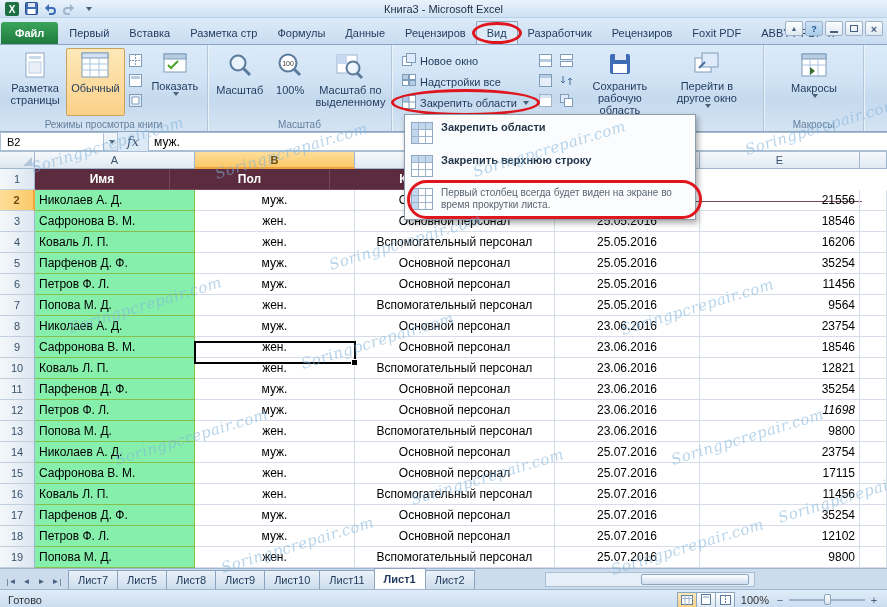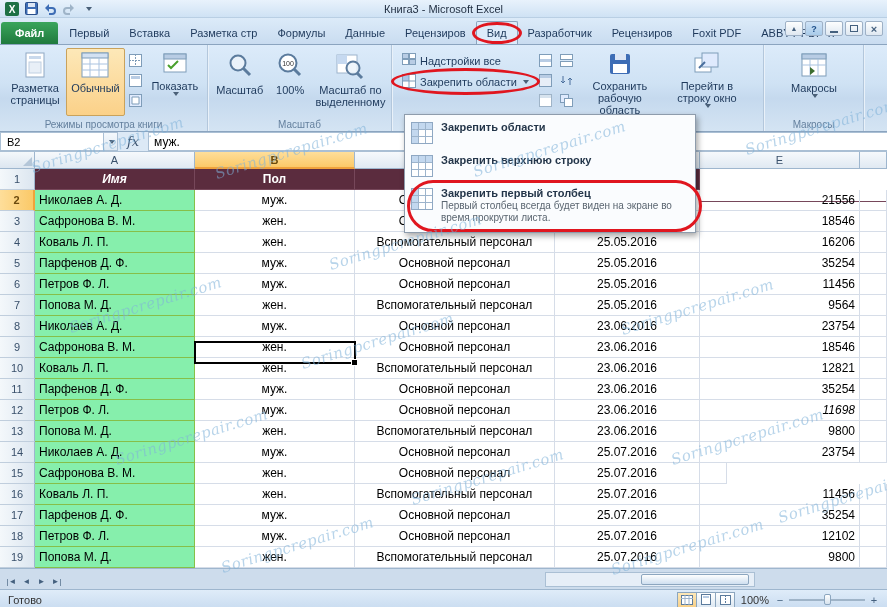--- a/index.html
+++ b/index.html
@@ -253,20 +253,27 @@
               </svg></span>
           <span>Масштаб по выделенному</span>
         </div>
       </div>
       <div class="rgroup-label">Масштаб</div>
     </div>
 
     <div class="rgroup" style="width:372px">
       <div class="gcontent">
         <div class="wincol">
+          <div class="smallbtn">
+            <span><svg width="14" height="13">
+                  <rect x="0.5" y="3.5" width="9" height="9" fill="#fff" stroke="#7f9db9"></rect>
+                  <rect x="4.5" y="0.5" width="9" height="9" fill="#dfeafd" stroke="#7f9db9"></rect>
+                </svg></span>
+            <span>Новое окно</span>
+          </div>
           <div class="smallbtn">
             <span><svg width="14" height="13">
                   <rect x="0.5" y="0.5" width="6" height="5" fill="#b8cce4" stroke="#7f9db9"></rect>
                   <rect x="7.5" y="0.5" width="6" height="5" fill="#fff" stroke="#7f9db9"></rect>
                   <rect x="0.5" y="6.5" width="6" height="5" fill="#fff" stroke="#7f9db9"></rect>
                   <rect x="7.5" y="6.5" width="6" height="5" fill="#b8cce4" stroke="#7f9db9"></rect>
                 </svg></span>
             <span>Надстройки все</span>
           </div>
           <div class="smallbtn">
@@ -327,21 +334,21 @@
                 <rect x="5" y="12" width="14" height="9" fill="#fff"></rect>
               </svg></span>
           <span>Сохранить рабочую область</span>
         </div>
         <div class="bigbtn" style="width:88px">
           <span class="bicon"><svg width="26" height="24">
                 <rect x="1" y="6" width="16" height="14" fill="#fff" stroke="#7f9db9"></rect>
                 <rect x="8" y="1" width="16" height="14" fill="#dfeafd" stroke="#7f9db9"></rect>
                 <path d="M5 16l6-6" stroke="#4a6f9d" stroke-width="2"></path>
               </svg></span>
-          <span>Перейти в строку окно</span>
+          <span>Перейти в другое окно</span>
           <span class="caret"></span>
         </div>
       </div>
       <div class="rgroup-label">Окно</div>
     </div>
 
     <div class="rgroup" style="width:100px">
       <div class="gcontent" style="justify-content:center;width:100%">
         <div class="bigbtn" style="width:62px">
           <span class="bicon"><svg width="28" height="26">
@@ -379,21 +386,21 @@
         <div class="colcell" style="width: 160px;">A</div>
         <div class="colcell sel" style="width: 160px;">B</div>
         <div class="colcell" style="width: 200px;">C</div>
         <div class="colcell" style="width: 145px;">D</div>
         <div class="colcell" style="width: 160px;">E</div>
         <div class="colcell" style="width: 27px;"></div>
       </div>
     <div>
         <div class="row hdr">
           <div class="gut">1</div>
-          <div class="cell" style="width: 160px; font-style: italic;">Имя</div>
+          <div class="cell" style="width: 135px;">Имя</div>
           <div class="cell" style="width: 160px;">Пол</div>
           <div class="cell" style="width: 200px;">Категория</div>
           <div class="cell" style="width: 145px;">Дата</div>
           <div class="cell left" style="width: 187px;">Сумма заработной платы</div>
         </div>
         <div class="row">
           <div class="gut sel">2</div>
           <div class="cell name" style="width: 160px;">Николаев А. Д.</div>
           <div class="cell center" style="width: 160px;">муж.</div>
           <div class="cell center" style="width: 200px;">Основной персонал</div>
@@ -508,20 +515,21 @@
           <div class="cell center" style="width: 145px;">25.07.2016</div>
           <div class="cell right" style="width: 160px;">23754</div>
           <div class="cell" style="width: 27px;"></div>
         </div>
         <div class="row">
           <div class="gut">15</div>
           <div class="cell name" style="width: 160px;">Сафронова В. М.</div>
           <div class="cell center" style="width: 160px;">жен.</div>
           <div class="cell center" style="width: 200px;">Основной персонал</div>
           <div class="cell center" style="width: 145px;">25.07.2016</div>
+          <div class="cell right" style="width: 160px;">17115</div>
           <div class="cell" style="width: 27px;"></div>
         </div>
         <div class="row">
           <div class="gut">16</div>
           <div class="cell name" style="width: 160px;">Коваль Л. П.</div>
           <div class="cell center" style="width: 160px;">жен.</div>
           <div class="cell center" style="width: 200px;">Вспомогательный персонал</div>
           <div class="cell center" style="width: 145px;">25.07.2016</div>
           <div class="cell right" style="width: 160px;">11456</div>
           <div class="cell" style="width: 27px;"></div>
@@ -557,20 +565,30 @@
     <div class="selbox"></div>
   </div>
 
   <div class="sheetbar">
     <div class="navbtns">
       <span class="nav">|◄</span>
       <span class="nav">◄</span>
       <span class="nav">►</span>
       <span class="nav">►|</span>
     </div>
+    <div class="stablist">
+        <div class="stab">Лист7</div>
+        <div class="stab">Лист5</div>
+        <div class="stab">Лист8</div>
+        <div class="stab">Лист9</div>
+        <div class="stab">Лист10</div>
+        <div class="stab">Лист11</div>
+        <div class="stab active">Лист1</div>
+        <div class="stab">Лист2</div>
+      </div>
     <div class="htrack">
         <div class="hthumb"></div>
       </div>
   </div>
 
   <div class="statusbar">
     <span class="ready">Готово</span>
     <div class="views">
       <span class="vbtn active">
           <svg width="12" height="10">
@@ -630,21 +648,20 @@
       </div>
       <div class="fitem">
         <span class="ficon">
           <svg width="22" height="22">
             <rect x="0.5" y="0.5" width="21" height="21" fill="#fff" stroke="#8fa8c3"></rect>
             <rect x="1" y="1" width="6" height="20" fill="#c3d8ef"></rect>
             <path d="M7.5 1v20M1 7.5h20M14.5 1v20M1 14.5h20" stroke="#9db4cc" fill="none"></path>
           </svg>
         </span>
         <div class="ftext">
-          <div class="ft">Закрепить первый столбец</div>
           <div class="fd">Первый столбец всегда будет виден на экране во время прокрутки листа.</div>
         </div>
         <div class="oval oval-stadium" style="inset: -3px -7px -2px 2px; border-color: rgb(224, 22, 31);"></div>
       </div>
     </div>
 
   <div class="wmlayer">
       <span class="wm" style="left: 28px; top: 136px;">Soringpcrepair.com</span>
       <span class="wm" style="left: 212px; top: 142px;">Soringpcrepair.com</span>
       <span class="wm" style="left: 742px; top: 118px;">Soringpcrepair.com</span>

